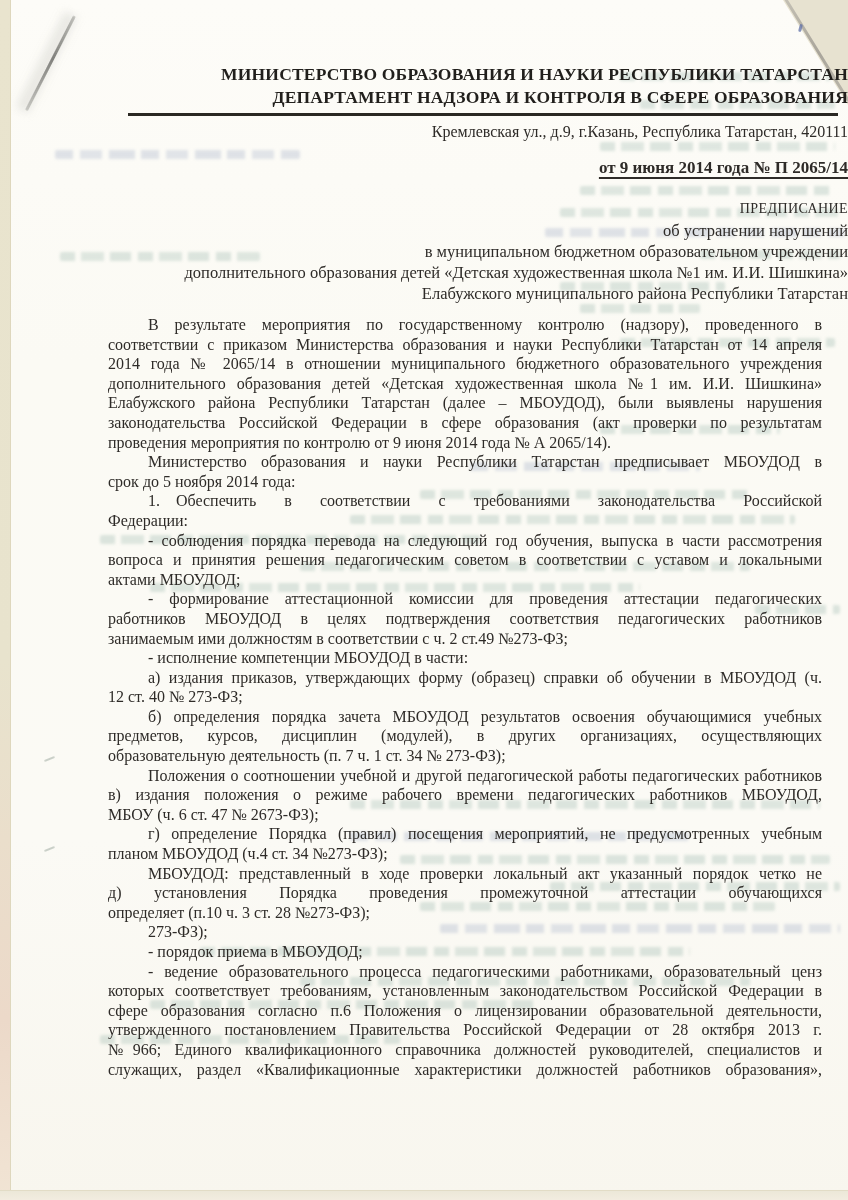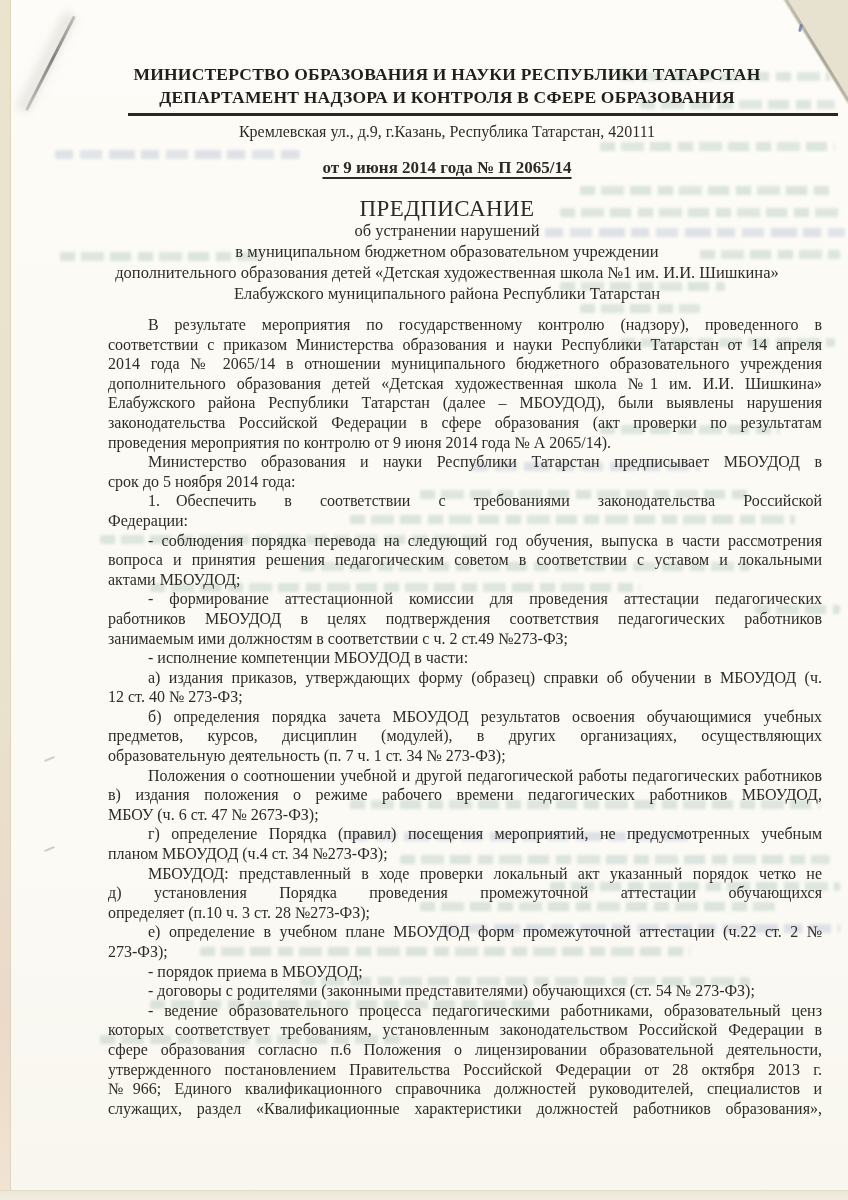--- a/index.html
+++ b/index.html
@@ -67,27 +67,27 @@
       rgba(120,138,176,.5) 0 18px,rgba(120,138,176,0) 18px 25px,
       rgba(120,138,176,.45) 25px 47px,rgba(120,138,176,0) 47px 54px,
       rgba(120,138,176,.5) 54px 80px,rgba(120,138,176,0) 80px 86px);
   }
   .tick{
     position:absolute;width:11px;height:2px;
     background:rgba(140,155,145,.45);
     transform:rotate(-22deg);border-radius:1px;filter:blur(.4px);
   }
   
-  .letterhead{position:relative;padding-top:63px;text-align:center;padding-left:46px;}
+  .letterhead{position:relative;padding-top:63px;text-align:right;padding-left:46px;}
   .org-line{font-weight:700;font-size:17.5px;line-height:23px;letter-spacing:.2px;color:#211f1c;}
   .lh-rule{height:3px;background:#2a2823;margin:4px 10px 0 82px;}
   .lh-address{font-size:16px;line-height:21px;margin-top:5px;}
   .doc-number{margin-top:15px;font-size:17px;line-height:22px;font-weight:bold;}
   .doc-number span{text-decoration:underline;text-underline-offset:4px;text-decoration-thickness:1.5px;}
-  .doc-title{margin-top:19px;font-size:23px;line-height:22px;letter-spacing:.4px;}
+  .doc-title{margin-top:19px;font-size:14px;line-height:22px;letter-spacing:.4px;}
   .subtitle{font-size:16.5px;line-height:21px;}
   
   .doc-body{position:relative;margin:11px 26px 16px 108px;font-size:16px;line-height:19.6px;}
   .para{margin:0;}
   .ln{display:block;text-align:justify;text-align-last:justify;white-space:nowrap;}
   .ln:first-child{text-indent:40px;}
   .lastln{text-align-last:left;}
 </style>
 </head>
 <body>
@@ -198,28 +198,24 @@
       <p class="para">
         <span class="ln">г) определение Порядка (правил) посещения мероприятий, не предусмотренных учебным</span>
         <span class="ln lastln">планом МБОУДОД (ч.4 ст. 34 №273-ФЗ);</span>
       </p>
       <p class="para">
         <span class="ln">МБОУДОД: представленный в ходе проверки локальный акт указанный порядок четко не</span>
         <span class="ln">д) установления Порядка проведения промежуточной аттестации обучающихся</span>
         <span class="ln lastln">определяет (п.10 ч. 3 ст. 28  №273-ФЗ);</span>
       </p>
       <p class="para">
-        <span class="ln">е) определение в учебном плане МБОУДОД форм промежуточной аттестации (ч.22 ст. 2 №</span>
         <span class="ln lastln">273-ФЗ);</span>
       </p>
       <p class="para">
         <span class="ln lastln">- порядок приема в МБОУДОД;</span>
-      </p>
-      <p class="para">
-        <span class="ln lastln">- договоры с родителями (законными представителями) обучающихся (ст. 54 № 273-ФЗ);</span>
       </p>
       <p class="para">
         <span class="ln">- ведение образовательного процесса педагогическими работниками, образовательный ценз</span>
         <span class="ln">которых соответствует требованиям, установленным законодательством Российской Федерации в</span>
         <span class="ln">сфере образования согласно п.6 Положения о лицензировании образовательной деятельности,</span>
         <span class="ln">утвержденного постановлением Правительства Российской Федерации от 28 октября 2013 г.</span>
         <span class="ln">№966; Единого квалификационного справочника должностей руководителей, специалистов и</span>
         <span class="ln">служащих, раздел «Квалификационные характеристики должностей работников образования»,</span>
       </p>
     </div>

